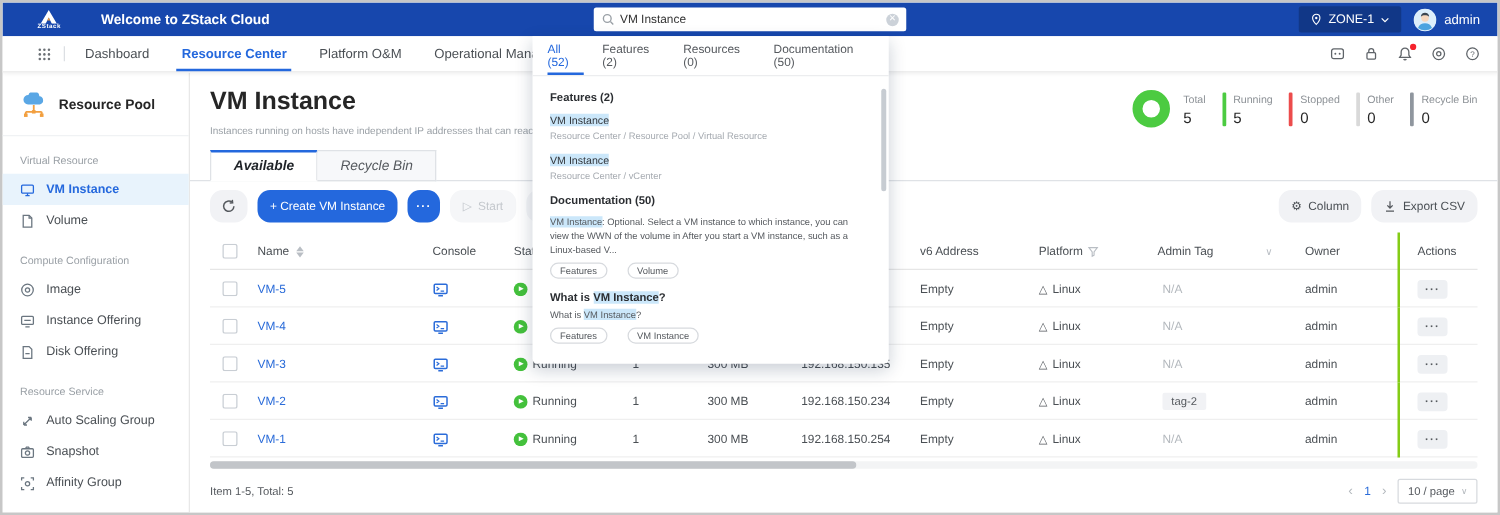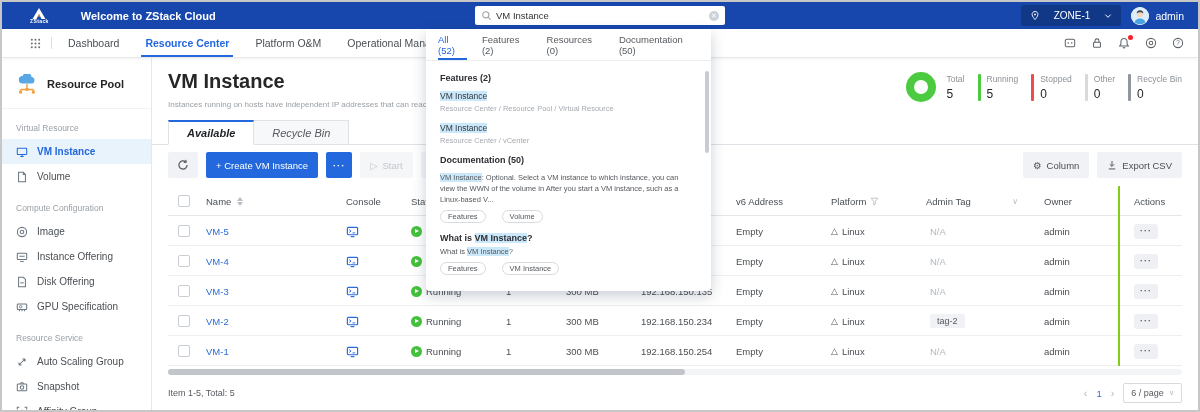--- a/index.html
+++ b/index.html
@@ -10,21 +10,21 @@
   
   .topbar { height:27px; background:#1747ad; display:flex; align-items:center; padding:0 14px 0 28px; position:relative; }
   .logo { display:flex; flex-direction:column; align-items:center; margin-right:32px; }
   .logo svg { display:block; }
   .logo-name { color:#fff; font-size:5px; letter-spacing:.4px; margin-top:-1px; font-weight:bold; }
   .welcome { color:#fff; font-size:11px; font-weight:bold; }
   .searchbox { position:absolute; left:473px; top:4px; width:250px; height:19px; background:#fff; border-radius:2px; display:flex; align-items:center; padding:0 6px; }
   .search-input { border:none; outline:none; flex:1; font-size:9.5px; color:#333; margin-left:4px; font-family:"Liberation Sans",sans-serif; background:transparent; }
   .clear-ico { width:10px; height:10px; border-radius:50%; background:#ccd2d9; color:#fff; font-size:7px; line-height:10px; text-align:center; }
   .tb-right { margin-left:auto; display:flex; align-items:center; gap:10px; }
-  .zone-pill { background:rgba(0,0,0,.22); height:21px; border-radius:2px; display:flex; align-items:center; gap:14px; padding:0 9px; color:#fff; font-size:10px; }
+  .zone-pill { background:rgba(0,0,0,.22); height:21px; border-radius:2px; display:flex; align-items:center; gap:5px; padding:0 9px; color:#fff; font-size:10px; }
   .userwrap { display:flex; align-items:center; gap:6px; }
   .avatar { width:18px; height:18px; border-radius:50%; background:#e8f3fb; overflow:hidden; display:flex; align-items:center; justify-content:center; }
   .username { color:#fff; font-size:10.5px; }
 
   
   .navbar { height:29px; background:#fff; border-bottom:1px solid #e9e9e9; box-shadow:0 1px 3px rgba(0,0,0,.06); display:flex; align-items:center; padding:0 14px 0 28px; position:relative; z-index:5; }
   .nav-grid { color:#6b7075; margin-right:10px; display:flex; }
   .nav-divider { width:1px; height:12px; background:#dcdfe3; margin-right:16px; }
   .nav-items { display:flex; gap:26px; height:100%; align-items:center; }
   .nav-item { font-size:10.5px; color:#4a4f54; height:100%; display:flex; align-items:center; position:relative; cursor:pointer; }
@@ -61,21 +61,21 @@
 
   
   .tabsrow { display:flex; margin:0 0 0 16px; height:25px; position:relative; }
   .tabsrow::after { content:""; position:absolute; left:-16px; right:-16px; bottom:0; height:1px; background:#dfe2e6; }
   .tab { height:25px; padding:4px 18px; display:flex; align-items:center; font-size:11px; color:#55595e; background:#f7f8fa; border:1px solid #dfe2e6; border-left:none; position:relative; z-index:2; cursor:pointer;font-style:italic; }
   .tab:first-child { border-left:1px solid #dfe2e6; }
   .tab.active { background:#fff; border-top:2px solid #2468dd; border-bottom:1px solid #fff; font-weight:bold; color:#1f2328; }
 
   
   .toolbar { display:flex; align-items:center; gap:8px; padding:7px 16px 6px 16px; }
-  .btn { height:26px; border-radius:2px; display:flex; align-items:center; gap:5px; font-size:9.5px; padding:0 10px; cursor:pointer; border:none; }
+  .btn { height:26px; border-radius:10px; display:flex; align-items:center; gap:5px; font-size:9.5px; padding:0 10px; cursor:pointer; border:none; }
   .btn.gray { background:#f1f2f5; color:#4a4f54; }
   .btn.blue { background:#2468dd; color:#fff; }
   .btn.disabled { background:#f5f6f8; color:#c3c7cc; cursor:default; }
   .btn.icon-only { width:30px; justify-content:center; padding:0; }
   .btn.more { width:26px; justify-content:center; padding:0; font-weight:bold; letter-spacing:1px; }
   .toolbar-right { margin-left:auto; display:flex; gap:8px; }
 
   
   .tbl { margin:2px 16px 0 16px; font-size:9.5px; }
   .tr { display:grid; grid-template-columns:30px 140px 65px 85px 70px 75px 95px 95px 95px 110px 90px 64px; align-items:center; height:30px; border-bottom:1px solid #efefef; }
@@ -292,30 +292,20 @@
       </div>
       <div class="side-item">
         <span class="side-icon">
             <svg width="12" height="12" viewBox="0 0 14 14">
               <path d="M3 1.5h5.5L11 4v8.5H3z" fill="none" stroke="currentColor" stroke-width="1.2"></path>
               <path d="M5 8h4" stroke="currentColor" stroke-width="1.2"></path>
             </svg>
           </span>
         <span>Disk Offering</span>
       </div>
-      <div class="side-item">
-        <span class="side-icon">
-            <svg width="12" height="12" viewBox="0 0 14 14">
-              <rect x="1.5" y="3.5" width="11" height="6.5" rx="1" fill="none" stroke="currentColor" stroke-width="1.2"></rect>
-              <path d="M4 10v2M7 10v2M10 10v2" stroke="currentColor" stroke-width="1.2"></path>
-              <circle cx="5.5" cy="6.7" r="1.4" fill="none" stroke="currentColor" stroke-width="1"></circle>
-            </svg>
-          </span>
-        <span>GPU Specification</span>
-      </div>
 
       <div class="side-label">Resource Service</div>
       <div class="side-item">
         <span class="side-icon">
             <svg width="12" height="12" viewBox="0 0 14 14">
               <path d="M3.5 10.5l7-7M10.5 3.5h-3M10.5 3.5v3M3.5 10.5h3M3.5 10.5v-3" fill="none" stroke="currentColor" stroke-width="1.2"></path>
             </svg>
           </span>
         <span>Auto Scaling Group</span>
       </div>
@@ -646,21 +636,21 @@
           <div class="hthumb"></div>
         </div>
 
       <div class="tfoot">
         <span>Item 1-5, Total: 5</span>
         <div class="pag">
           <span class="pg-arrow">‹</span>
           <span class="pg-num">1</span>
           <span class="pg-arrow">›</span>
           <span class="pg-size">
-            <span>6 / page</span>
+            <span>10 / page</span>
             <span class="chev">∨</span>
           </span>
         </div>
       </div>
 
     </div>
   </div>
 
   <div class="sdrop">
     <div class="sd-tabs">

